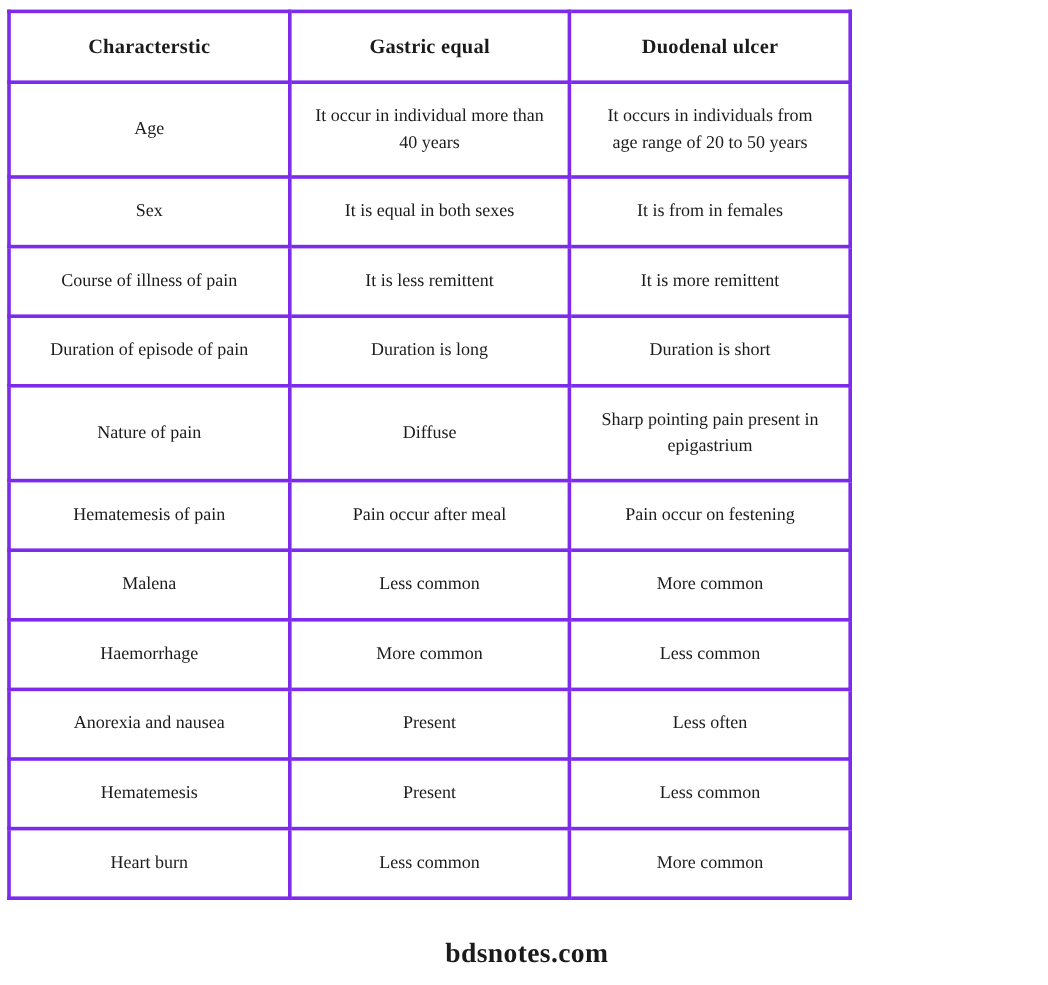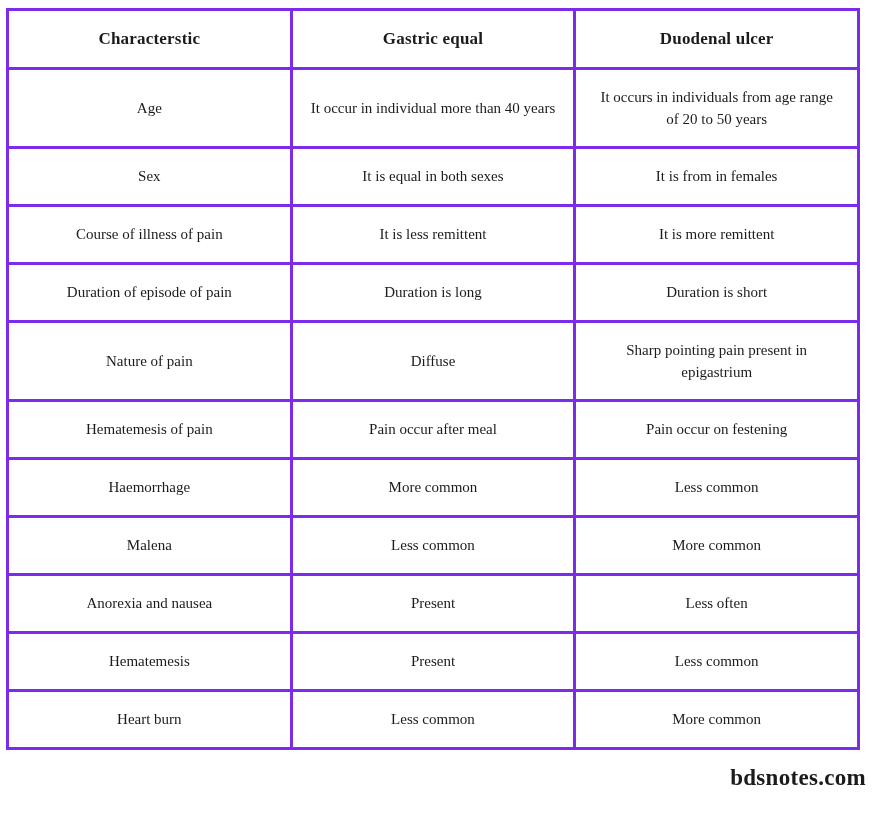--- a/index.html
+++ b/index.html
@@ -12,21 +12,21 @@
     height: 821px;
     font-family: "Liberation Serif", serif;
     color: #1b1b1b;
     overflow: hidden;
   }
   .doc {
     padding: 8px 0 0 6px;
   }
   table.compare {
     border-collapse: collapse;
-    width: 854px;
+    width: 704px;
     table-layout: fixed;
   }
   table.compare th,
   table.compare td {
     border: 3px solid #7c2beb;
     text-align: center;
     vertical-align: middle;
     padding: 8px 18px;
     background: #ffffff;
     word-wrap: break-word;
@@ -42,22 +42,22 @@
     font-weight: 400;
     height: 39px;
     line-height: 1.5;
   }
   tbody tr.tall td {
     height: 60px;
   }
   .footer {
     width: 854px;
     margin-left: 6px;
-    margin-top: 15px;
-    text-align: right;
+    margin-top: 32px;
+    text-align: center;
   }
   .site-name {
     font-size: 23px;
     font-weight: 700;
     letter-spacing: 0.3px;
   }
 </style>
 </head>
 <body>
 
@@ -95,28 +95,28 @@
         <td>Nature of pain</td>
         <td>Diffuse</td>
         <td>Sharp pointing pain present in epigastrium</td>
       </tr>
       <tr>
         <td>Hematemesis of pain</td>
         <td>Pain occur after meal</td>
         <td>Pain occur on festening</td>
       </tr>
       <tr>
+        <td>Malena</td>
+        <td>Less common</td>
+        <td>More common</td>
+      </tr>
+      <tr>
         <td>Haemorrhage</td>
         <td>More common</td>
         <td>Less common</td>
-      </tr>
-      <tr>
-        <td>Malena</td>
-        <td>Less common</td>
-        <td>More common</td>
       </tr>
       <tr>
         <td>Anorexia and nausea</td>
         <td>Present</td>
         <td>Less often</td>
       </tr>
       <tr>
         <td>Hematemesis</td>
         <td>Present</td>
         <td>Less common</td>

